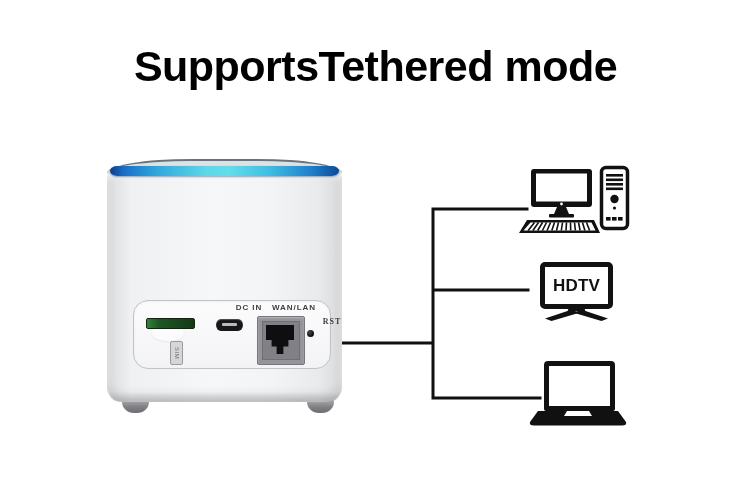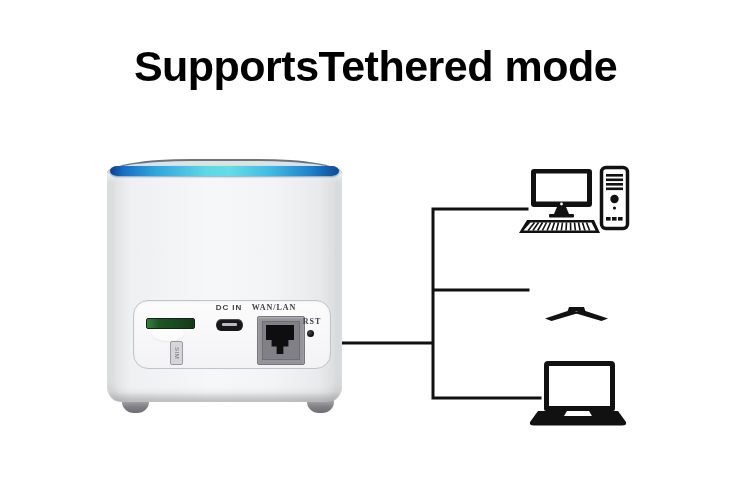--- a/index.html
+++ b/index.html
@@ -35,23 +35,23 @@
               background:linear-gradient(180deg,#fcfcfd,#f3f3f5);
               border:1px solid #c2c3c6;box-shadow:inset 0 1px 3px rgba(0,0,0,0.05);}
   .sim-bump{left:152px;top:325px;width:32px;height:16px;border-radius:50%;z-index:5;
             background:rgba(255,255,255,0.55);box-shadow:0 1px 2px rgba(0,0,0,0.07);}
   .sim-slot{left:146px;top:318px;width:47px;height:9px;border-radius:2px;z-index:6;
             background:linear-gradient(90deg,#35803c 0%,#1d5724 25%,#143a18 100%);
             border:1px solid #10240f;}
   .sim-tag{left:170px;top:341px;width:11px;height:22px;border:1px solid #9a9a9e;border-radius:2px;z-index:6;
            background:#d6d6d9;display:flex;align-items:center;justify-content:center;
            writing-mode:vertical-rl;font-size:6px;color:#6e6e72;letter-spacing:0.5px;}
-  .port-label{z-index:6;font-size:8px;font-weight:bold;color:#3f4044;letter-spacing:0.12em;text-align:center;}
+  .port-label{z-index:6;font-size:8px;font-weight:bold;color:#3f4044;letter-spacing:0.12em;text-align:center;margin-left:20px;}
   .lbl-dcin{left:210px;top:303px;width:38px;}
-  .lbl-wanlan{left:251px;top:303px;width:46px;font-family:Liberation Serif, serif;}
+  .lbl-wanlan{left:251px;top:303px;width:46px;}
   .lbl-rst{left:299px;top:317px;width:26px;font-family:Liberation Serif, serif;}
   .usb-port{left:216px;top:319px;width:27px;height:12px;background:#17171a;z-index:6;
             border-radius:5px/6px;box-shadow:inset 0 1px 1px rgba(255,255,255,0.25);}
   .usb-pin{width:15px;height:3px;background:#b9babd;margin:4px auto 0;border-radius:1px;}
   .eth-outer{left:257px;top:316px;width:46px;height:47px;background:#94949a;z-index:6;
              border:1px solid #77777c;border-radius:2px;box-shadow:inset 0 1px 2px rgba(255,255,255,0.35);}
   .eth-inner{left:262px;top:321px;width:36px;height:37px;background:#808086;z-index:7;border:1px solid #6e6e73;}
   .eth-jack{left:266px;top:325px;width:28px;height:29px;background:#0e0e10;z-index:8;
             clip-path:polygon(0 0,100% 0,100% 52%,80% 52%,80% 74%,62% 74%,62% 100%,38% 100%,38% 74%,20% 74%,20% 52%,0 52%);}
   .rst-dot{left:307px;top:330px;width:7px;height:7px;border-radius:50%;z-index:6;
@@ -121,20 +121,23 @@
     </g>
     <circle cx="99.5" cy="37" r="4.2" fill="#111"></circle>
     <circle cx="99.5" cy="46" r="1.6" fill="#111"></circle>
     <g fill="#111">
       <rect x="91" y="55" width="4.6" height="3.6"></rect>
       <rect x="97" y="55" width="4.6" height="3.6"></rect>
       <rect x="103" y="55" width="4.6" height="3.6"></rect>
     </g>
   </svg>
 
+  <div class="abs tv-frame">
+    <span class="tv-label">HDTV</span>
+  </div>
   <svg class="abs tv-stand" viewBox="0 0 73 15">
     <path d="M29 0 h15 l1.5 4.5 h-18 z" fill="#111"></path>
     <path d="M32 2.5 L5 11.5 L11.5 14 L38.5 6 Z" fill="#111"></path>
     <path d="M41 2.5 L68 11.5 L61.5 14 L34.5 6 Z" fill="#111"></path>
   </svg>
 
   <div class="abs laptop-screen"></div>
   <svg class="abs laptop-base" viewBox="0 0 98 17">
     <path d="M9 0 H89 L97 11 Q98 14.5 93 14.5 H5 Q0 14.5 1 11 Z" fill="#111"></path>
     <path d="M38 0 H60 L63 5 H35 Z" fill="#fff"></path>

